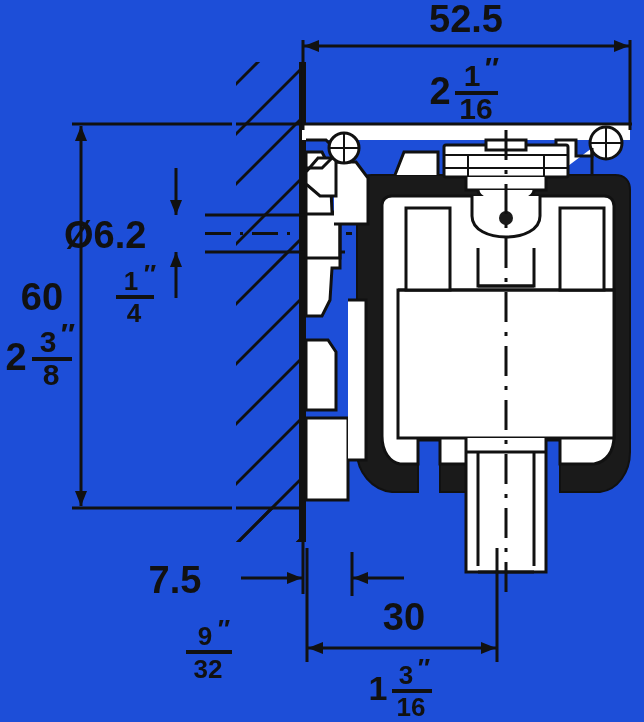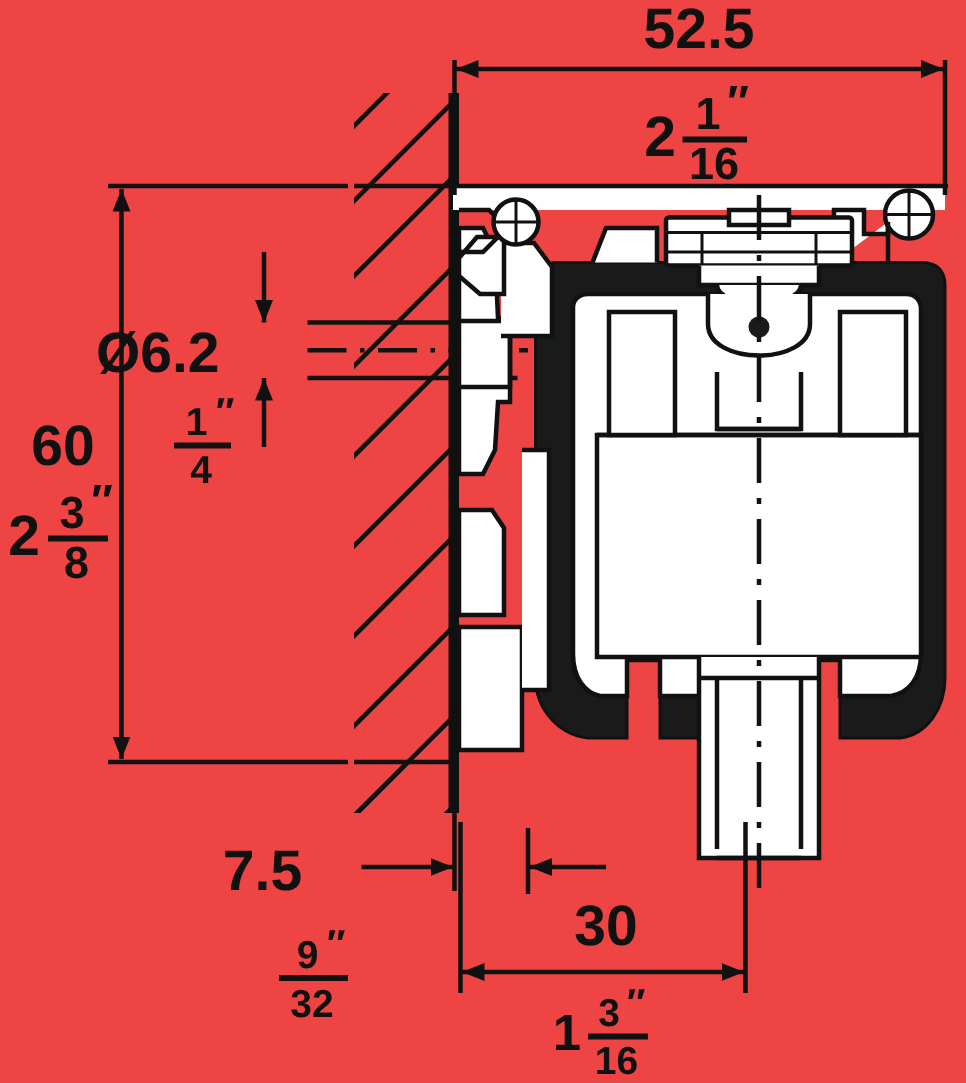--- a/index.html
+++ b/index.html
@@ -1,17 +1,17 @@
 <!DOCTYPE html>
 <html><head>
 <meta charset="utf-8">
 <style>
   html,body{margin:0;padding:0;background:#ffffff;}
   body{font-family:"Liberation Sans",sans-serif;}
-  #sheet{position:relative;width:644px;height:722px;background:#ef4444;overflow:hidden;text-align:center;}
+  #sheet{position:relative;width:644px;height:722px;background:#1d4ed8;overflow:hidden;text-align:center;}
   svg{display:block;}
   .dimtext{font-family:"Liberation Sans",sans-serif;font-weight:bold;fill:#111111;}
   .mm{font-size:38px;}
   .whole{font-size:38px;}
   .num{font-size:30px;}
   .den{font-size:30px;}
   .num-s{font-size:26px;}
   .den-s{font-size:26px;}
   .whole-s{font-size:34px;}
 </style>

